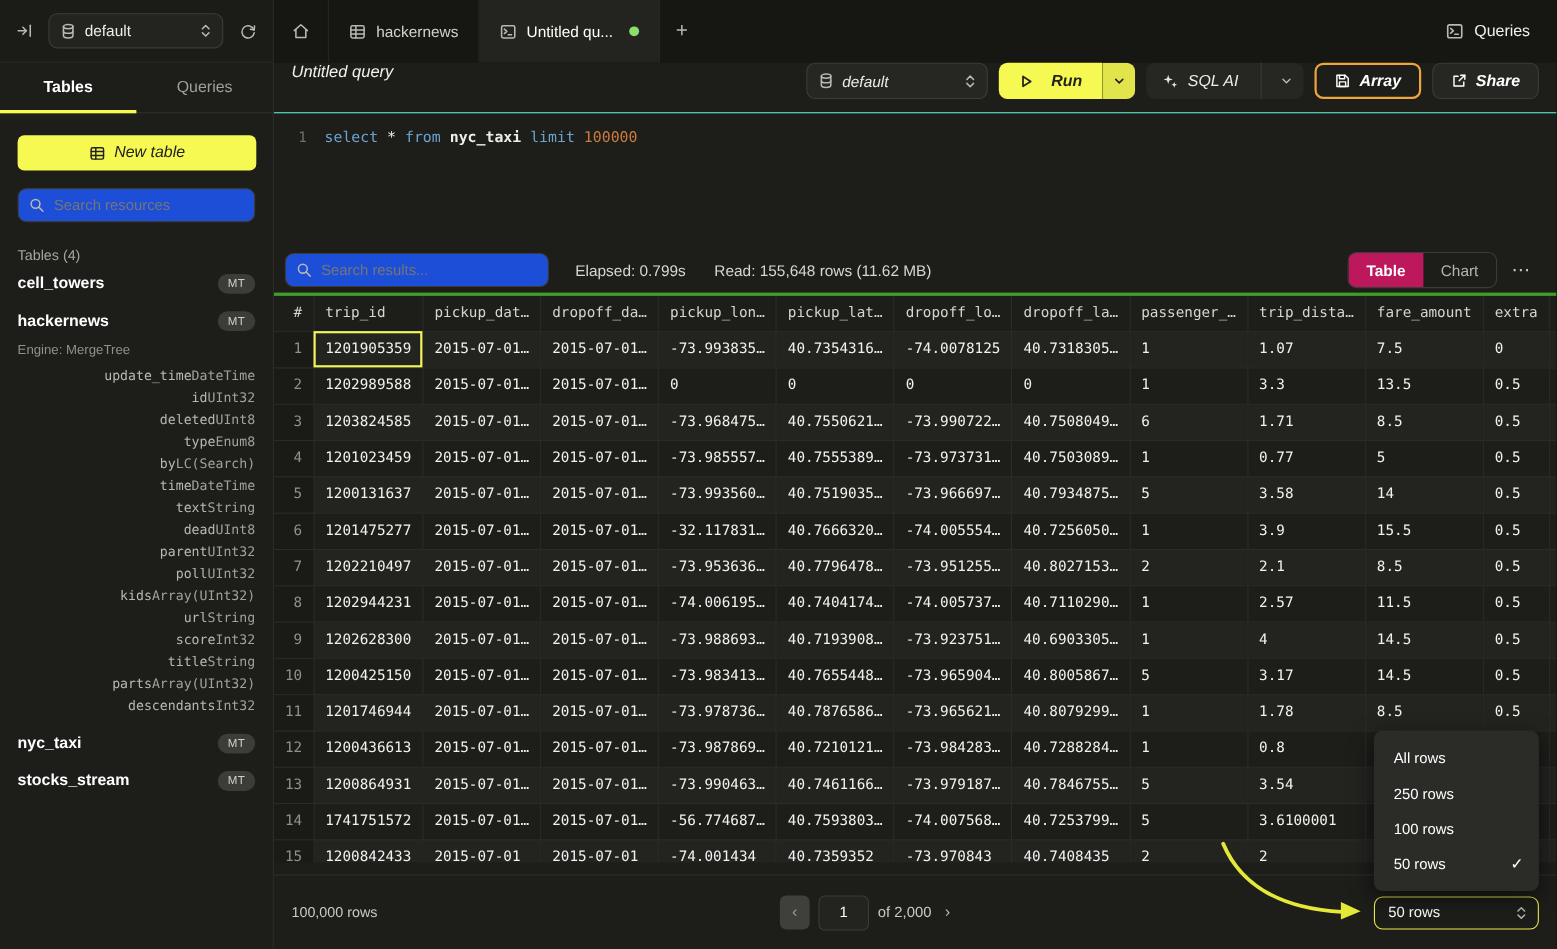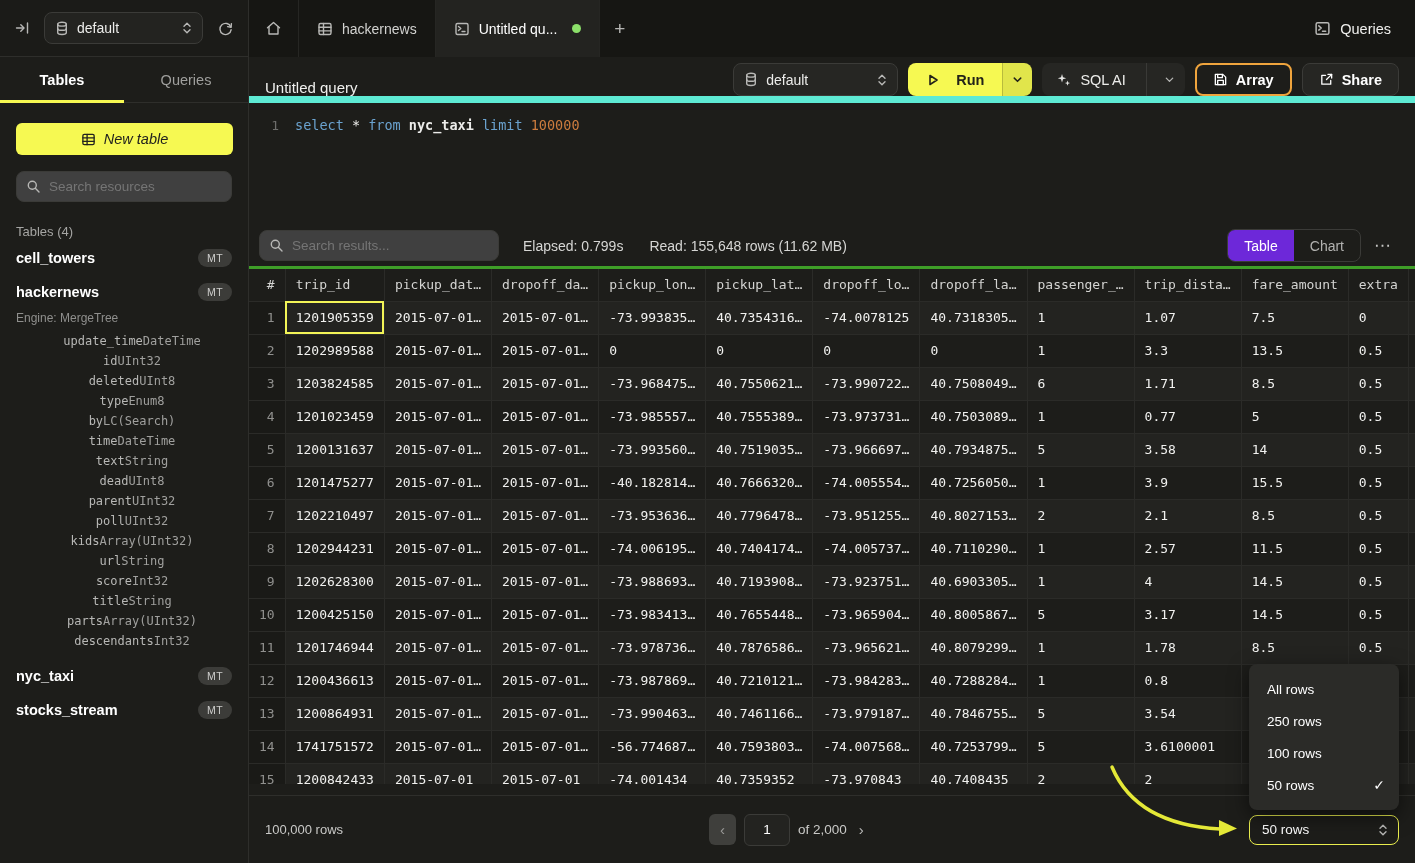--- a/index.html
+++ b/index.html
@@ -43,37 +43,37 @@
   .side-tab{flex:1;display:flex;align-items:center;justify-content:center;font-size:14.5px;color:#9f9f9d;
     cursor:pointer;position:relative;}
   .side-tab.active{color:#fff;font-weight:700;}
   .side-tab.active::after{content:"";position:absolute;left:0;right:0;bottom:-1px;height:3px;background:var(--yellow);}
   .new-table{margin:20px 16px 0 16px;height:32px;width:217px;background:var(--yellow);border:none;border-radius:6px;
     display:flex;align-items:center;justify-content:center;gap:8px;font-size:14.5px;color:#22221e;cursor:pointer;
     font-family:"Liberation Sans",sans-serif;font-style:italic;}
   .new-table .ic{stroke:#22221e}
   .search-wrap{position:relative;margin:16px 16px 0 16px;}
   .search-wrap svg{position:absolute;left:10px;top:8px;}
-  .search-input{width:100%;height:31px;background:#404040;border:1px solid var(--border-lt);border-radius:8px;
+  .search-input{width:100%;height:31px;background:#1d4ed8;border:1px solid var(--border-lt);border-radius:8px;
     color:#e0e0de;font-size:13.5px;padding:0 10px 0 32px;font-family:"Liberation Sans",sans-serif;outline:none;}
   .search-input::placeholder{color:#85858
 3;}
   .section-label{margin:22px 0 2px 16px;font-size:13px;color:#a5a5a3;}
   .tbl-item{display:flex;align-items:center;margin:0 16px;height:34px;cursor:pointer;}
   .tbl-item .nm{font-size:14.5px;font-weight:600;color:#fff;flex:1;}
   .badge{background:#3c3c39;color:#cfcfcd;font-size:10.5px;padding:3px 9px;border-radius:10px;letter-spacing:.4px;}
   .engine{margin:2px 0 6px 16px;font-size:12px;color:#8f8f8d;}
   .fields{margin:0 16px 6px 32px;}
-  .field-row{display:flex;justify-content:center;height:20px;align-items:center;}
+  .field-row{display:flex;justify-content:flex-end;height:20px;align-items:center;}
   .field-row .fn{font-family:"DejaVu Sans Mono",monospace;font-size:12px;color:#b8b8b6;}
   .field-row .ft{font-family:"DejaVu Sans Mono",monospace;font-size:12px;color:#a0a09e;}
 
   
   .main{position:absolute;left:249px;top:57px;width:1166px;height:806px;background:var(--bg);}
-  .query-header{height:46px;display:flex;align-items:flex-end;padding:0 16px;gap:10px;border-bottom:7px solid #5eead4;}
+  .query-header{height:46px;display:flex;align-items:flex-start;padding:0 16px;gap:10px;border-bottom:1px solid #5eead4;font-style:italic;}
   .query-title{font-size:15px;color:#f0f0ee;margin-right:auto;}
   .btn{display:flex;align-items:center;gap:8px;height:33px;border-radius:8px;cursor:pointer;font-size:14.5px;}
   .hdr-select{width:165px;background:var(--panel);border:1px solid var(--border-lt);padding:0 10px;}
   .hdr-select .lbl{flex:1;font-size:14px;}
   .run-split{display:flex;height:33px;cursor:pointer;}
   .run-main{display:flex;align-items:center;gap:16px;background:var(--yellow);color:#232319;font-weight:700;
     padding:0 18px;border-radius:8px 0 0 8px;font-size:14.5px;}
   .run-chev{width:30px;display:flex;align-items:center;justify-content:center;background:var(--yellow-dk);
     border-radius:0 8px 8px 0;border-left:1px solid rgba(0,0,0,.18);}
   .sqlai{background:var(--panel);padding:0 0 0 14px;}
@@ -87,21 +87,21 @@
   .code{font-size:13.5px;}
   .tok-kw{color:var(--blue);} .tok-plain{color:#ececea;} .tok-id{color:#ececea;font-weight:700;} .tok-num{color:var(--num);}
 
   .results-toolbar{height:41px;display:flex;align-items:center;padding:0 10px;}
   .rsearch{position:relative;width:240px;}
   .rsearch svg{position:absolute;left:10px;top:8px;}
   .meta{font-size:14px;color:#d6d6d4;}
   .meta.elapsed{margin-left:24px;} .meta.read{margin-left:26px;}
   .toggle{margin-left:auto;display:flex;height:33px;border:1px solid var(--border-lt);border-radius:8px;overflow:hidden;}
   .seg{padding:0 16px;display:flex;align-items:center;font-size:14px;color:#b3b3b1;cursor:pointer;}
-  .seg.active{background:#6d28d9;color:#fff;}
+  .seg.active{background:#be185d;color:#fff;font-weight:bold;}
   .more-btn{width:32px;text-align:center;color:#c6c6c4;font-size:17px;letter-spacing:1px;cursor:pointer;margin:0 6px;}
 
   .progress-line{height:3px;background:var(--green-line);}
   .table-wrap{height:515px;overflow:hidden;}
   table{border-collapse:collapse;table-layout:fixed;}
   th,td{font-family:"DejaVu Sans Mono",monospace;font-size:13px;white-space:nowrap;overflow:hidden;
     border-right:1px solid #2b2b28;border-bottom:1px solid #2b2b28;padding:0 10px;text-align:left;}
   th{height:32px;color:#d4d4d2;font-weight:400;}
   td{height:33px;color:#f1f1ef;}
   th.num,td.rownum{text-align:right;}
@@ -504,21 +504,21 @@
               <td>3.58</td>
               <td>14</td>
               <td>0.5</td>
               <td>0</td>
             </tr>
             <tr class="dk">
               <td class="rownum">6</td>
               <td>1201475277</td>
               <td>2015-07-01…</td>
               <td>2015-07-01…</td>
-              <td>-40.182814…</td>
+              <td>-32.117831…</td>
               <td>40.7666320…</td>
               <td>-74.005554…</td>
               <td>40.7256050…</td>
               <td>1</td>
               <td>3.9</td>
               <td>15.5</td>
               <td>0.5</td>
               <td>0</td>
             </tr>
             <tr class="lt">

